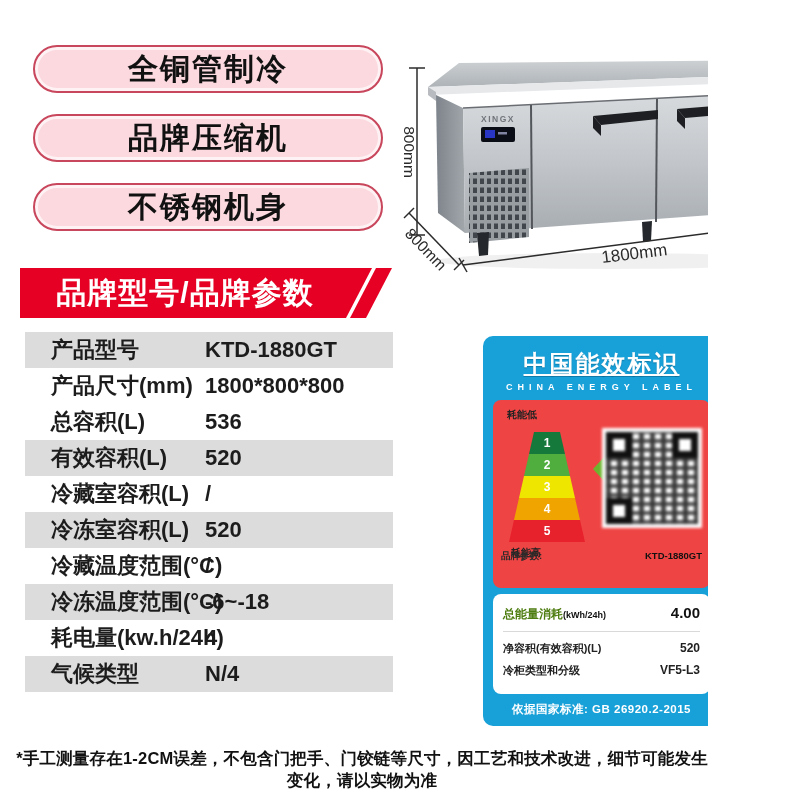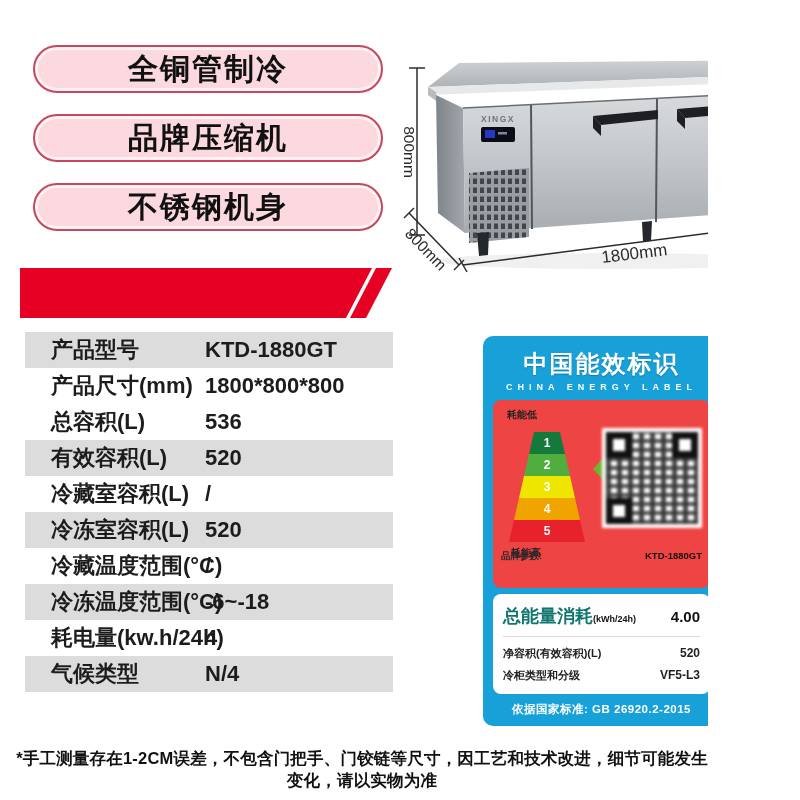--- a/index.html
+++ b/index.html
@@ -46,21 +46,21 @@
     width:180px; padding-left:26px; font-size:22px; font-weight:bold; color:#1c1c1c;
     white-space:nowrap;
   }
   .spec-value { flex:1; font-size:22px; font-weight:bold; color:#1c1c1c; white-space:nowrap; }
 
   
   .energy { position:absolute; left:483px; top:336px; width:237px; height:390px;
     background:#18a0d8; border-radius:10px; }
   .energy-title {
     margin-top:12px; text-align:center; color:#fff; font-size:24px; font-weight:bold;
-    letter-spacing:2px; text-shadow:0 1px 1px rgba(0,60,90,.35);
+    letter-spacing:2px; text-shadow:0 1px 1px rgba(0,60,90,.35);text-decoration:underline;
   }
   .energy-sub {
     text-align:center; color:#fff; font-size:9px; font-weight:bold; letter-spacing:5px;
     margin-top:2px;
   }
   .epanel1 {
     position:absolute; left:10px; top:64px; width:217px; height:188px;
     background:#ef4444; border-radius:8px; padding:8px 10px 6px 10px;
   }
   .elow  { font-size:10px; font-weight:bold; color:#222; margin-left:4px; }
@@ -95,21 +95,21 @@
   .qr-eye.tl { left:4px; top:4px; } .qr-eye.tr { right:4px; top:4px; } .qr-eye.bl { left:4px; bottom:4px; }
   .emeta { position:absolute; left:8px; right:8px; top:150px; }
   .emeta-row { display:flex; justify-content:space-between; margin-bottom:7px; }
   .emeta-label { font-size:9.5px; font-weight:bold; color:#2a2a2a; }
   .emeta-value { font-size:9.5px; font-weight:bold; color:#111; }
   .epanel2 {
     position:absolute; left:10px; top:258px; width:217px; height:100px;
     background:#fff; border-radius:8px; padding:10px 10px 6px 10px;
   }
   .erow { display:flex; justify-content:space-between; align-items:baseline; }
-  .erow-main .erow-label { font-size:18px; font-weight:bold; color:#0f766e; }
+  .erow-main .erow-label { font-size:12px; font-weight:bold; color:#4d7c0f; }
   .erow-main .erow-unit { font-size:9px; font-weight:bold; color:#111; }
   .erow-main .erow-value { font-size:15px; font-weight:bold; color:#111; }
   .edivider { border-top:1px solid #d9d9d9; margin:8px 0 9px 0; }
   .erow-sub { margin-bottom:7px; }
   .erow-sub .erow-label { font-size:11px; font-weight:bold; color:#222; }
   .erow-sub .erow-value { font-size:12px; font-weight:bold; color:#222; }
   .estandard {
     position:absolute; left:0; right:0; bottom:9px; text-align:center;
     color:#fff; font-size:11.5px; font-weight:bold; letter-spacing:.5px;
   }
@@ -205,20 +205,21 @@
         <line x1="64" y1="243" x2="72" y2="257"></line>
         <line x1="395" y1="200" x2="403" y2="214"></line>
       </g>
       <text x="240" y="244" transform="rotate(-7 240 244)" text-anchor="middle" font-size="17" fill="#2b2b2b">1800mm</text>
     </svg>
   </div>
 
   <div class="banner">
     <div class="banner-main"></div>
     <div class="banner-slash"></div>
+    <div class="banner-text">品牌型号/品牌参数</div>
   </div>
 
   <div class="spec-table">
     <div class="spec-row gray">
       <div class="spec-label">产品型号</div>
       <div class="spec-value">KTD-1880GT</div>
     </div>
     <div class="spec-row">
       <div class="spec-label">产品尺寸(mm)</div>
       <div class="spec-value">1800*800*800</div>

